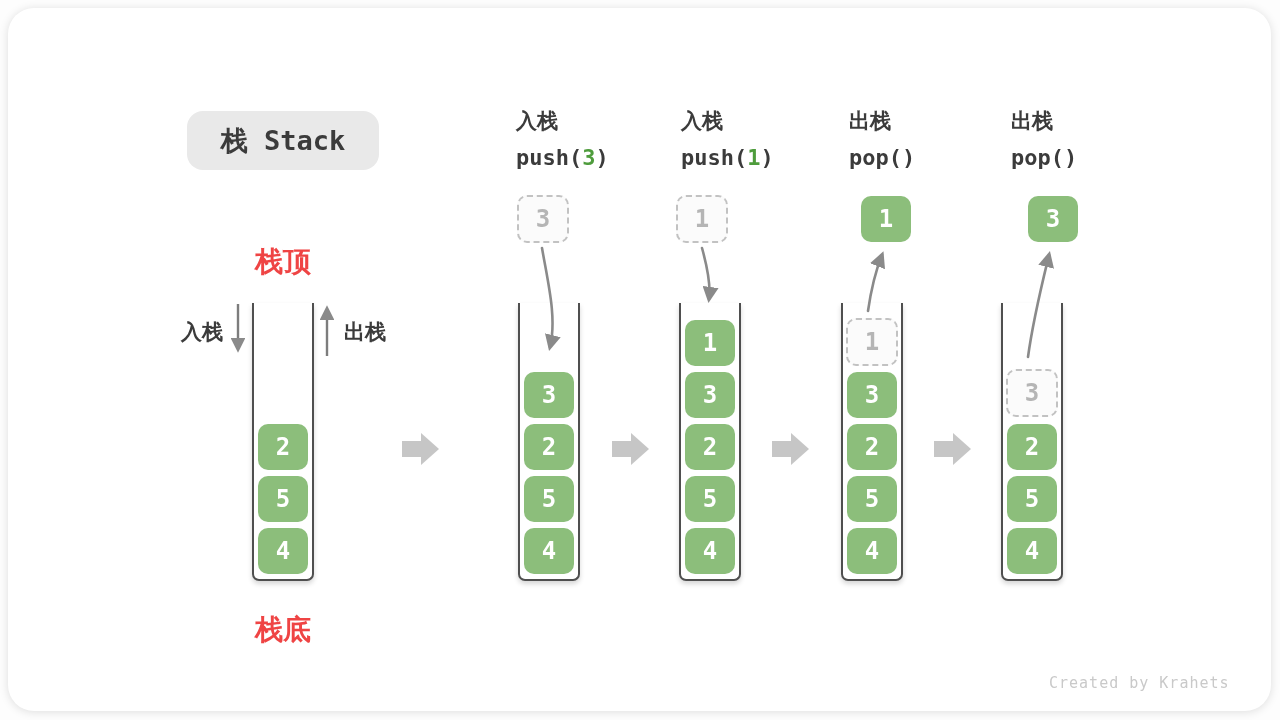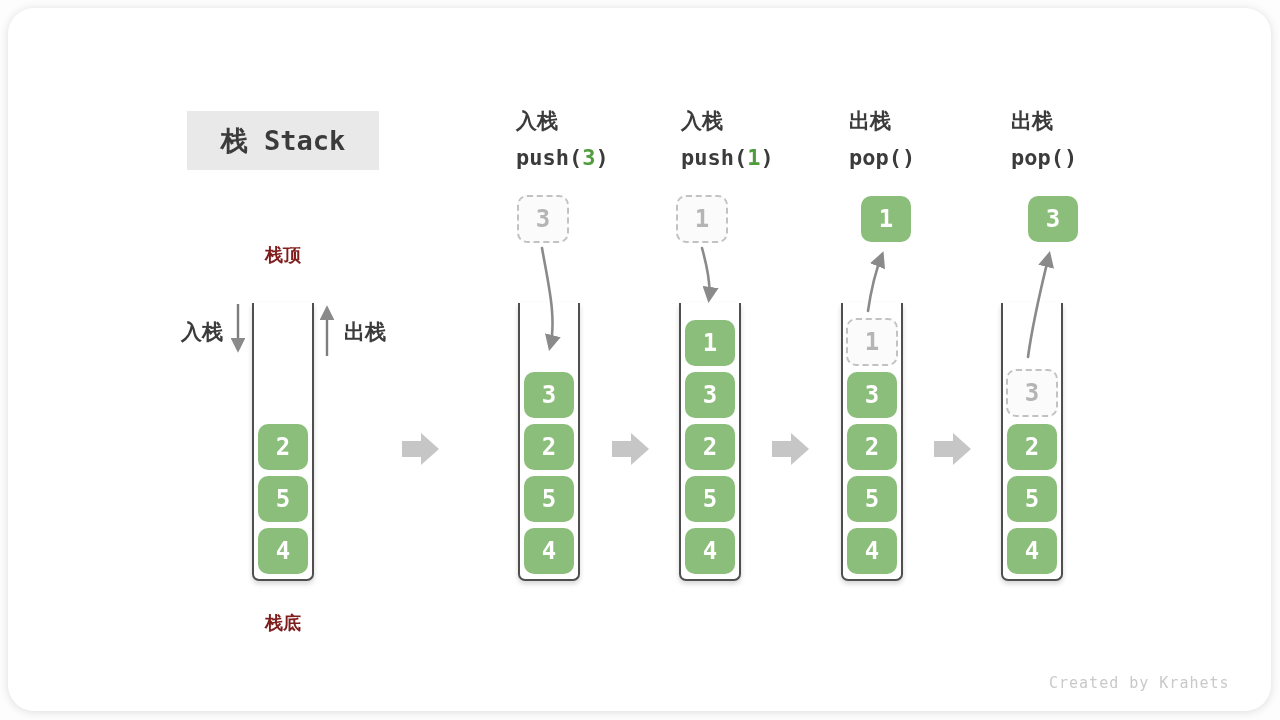--- a/index.html
+++ b/index.html
@@ -7,27 +7,27 @@
     position:relative; width:1280px; height:720px; overflow:hidden;
     font-family:"Liberation Sans", sans-serif;
   }
   .card {
     position:absolute; left:8px; top:8px; width:1263px; height:703px;
     background:#ffffff; border-radius:26px;
     box-shadow:0 1px 10px rgba(0,0,0,0.13);
   }
   .title-box {
     position:absolute; left:187px; top:111px; width:192px; height:59px;
-    background:#E9E9E9; border-radius:0;
+    background:#E9E9E9; border-radius:16px;
     display:flex; align-items:center; justify-content:center;
     font:700 27px "DejaVu Sans Mono", monospace; color:#3B3B3B;
   }
   .cn-label {
     position:absolute; transform:translateX(-50%);
-    font-weight:700; font-size:18px; color:#7f1d1d; white-space:nowrap;
+    font-weight:700; font-size:28px; color:#ef4444; white-space:nowrap;
   }
   .side-label {
     position:absolute; font-weight:700; font-size:21px; color:#3B3B3B; white-space:nowrap;
   }
   .op-label { position:absolute; top:107px; }
   .op-cn { font-weight:700; font-size:21px; color:#3B3B3B; margin-bottom:10px; }
   .op-code { font:600 22px "DejaVu Sans Mono", monospace; color:#3B3B3B; }
   .op-code .arg { color:#4E9C3C; font-weight:700; }
   .stack-container {
     position:absolute; top:303px; width:62px; height:278px; box-sizing:border-box;

